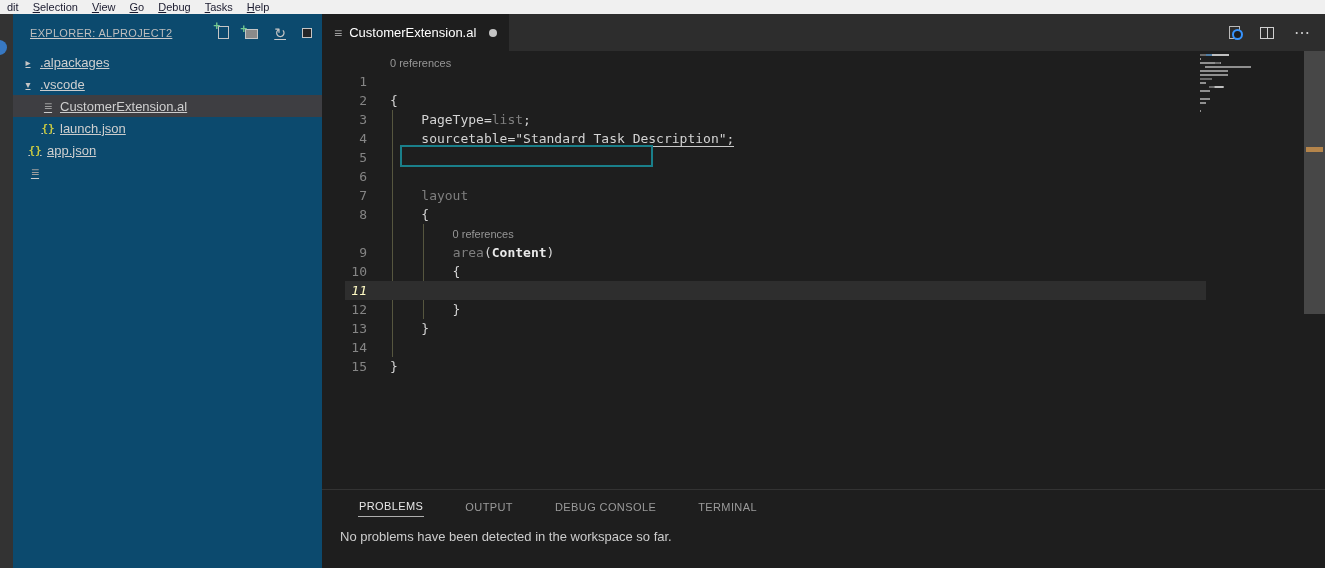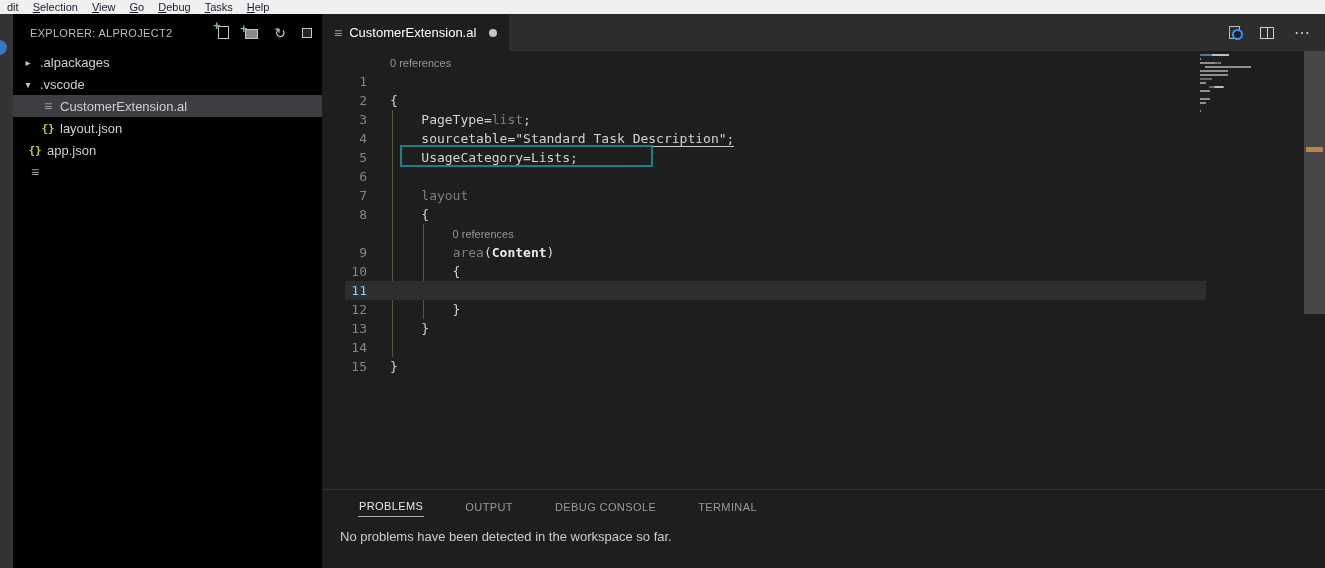--- a/index.html
+++ b/index.html
@@ -10,21 +10,21 @@
   .menubar { height:14px; background:#f0f0f0; display:flex; align-items:center;
              font-size:11px; line-height:14px; color:#1b1b2f; }
   .menu-item { padding:0 7px; cursor:default; white-space:nowrap; }
 
   
   .main { display:flex; height:554px; }
   .activitybar { width:13px; background:#333333; position:relative; flex:none; }
   .activity-badge { position:absolute; left:-8px; top:26px; width:15px; height:15px;
                     border-radius:50%; background:#3778c2; }
 
-  .sidebar { width:309px; background:#000000; color:#cccccc; flex:none; position:relative; }
+  .sidebar { width:309px; background:#0c4a6e; color:#cccccc; flex:none; position:relative;text-decoration:underline; }
   .sidebar-header { height:37px; display:flex; align-items:center; padding:0 10px 0 17px; }
   .sidebar-title { font-size:11px; color:#bdbdbd; letter-spacing:.3px; }
   .sidebar-actions { margin-left:auto; display:flex; align-items:center; gap:16px; }
 
   .tree-row { height:22px; display:flex; align-items:center; font-size:13px; color:#cfcfcf;
               cursor:pointer; white-space:nowrap; overflow:hidden; }
   .tree-row.selected { background:#3e3e42; }
   .tree-ic { width:16px; flex:none; text-align:center; margin-right:4px; }
   .chev { color:#c5c5c5; font-size:10px; }
   .ic-al { color:#9d9d9d; font-size:14px; font-weight:bold; }
@@ -37,21 +37,21 @@
          min-width:184px; cursor:pointer; }
   .tab-label { color:#ffffff; font-size:13px; }
   .dirty-dot { width:8px; height:8px; border-radius:50%; background:#c5c5c5; margin-left:6px; }
   .tab-actions { margin-left:auto; display:flex; align-items:center; gap:20px; padding-right:14px; }
 
   .editor-body { position:relative; height:438px; overflow:hidden; flex:none; }
   .code-rows { position:relative; padding-top:2px; z-index:2; }
   .code-row { height:19px; display:flex; position:relative;
               font-family:"DejaVu Sans Mono", monospace; font-size:13px; line-height:19px; }
   .gutter { width:45px; flex:none; text-align:right; color:#858585; user-select:none; }
-  .code-row.current .gutter { color:#7dd3fc; }
+  .code-row.current .gutter { color:#fef9c3;font-style:italic; }
   .code-row.current .current-band { position:absolute; left:23px; top:0; width:861px; height:19px;
               background:#2e2e2e; z-index:-1; }
   .codetext { padding-left:23px; white-space:pre; color:#d4d4d4; }
   .tok-kw { color:#7f7f7f; }
   .tok-num { color:#569cd6; }
   .tok-bold { color:#e9e9e9; font-weight:bold; }
   .tok-plain { color:#d4d4d4; }
   .tok-plain-u { color:#d4d4d4; border-bottom:1px solid #c9c9c9; }
   .lens-row { height:19px; }
   .lens { color:#979797; font-family:"Liberation Sans",sans-serif; font-size:11px; line-height:19px;
@@ -142,21 +142,21 @@
         <div class="tree-row" style="padding-left: 7px;">
           <span class="tree-ic chev">▾</span>
           <span>.vscode</span>
         </div>
         <div class="tree-row selected" style="padding-left: 27px;">
           <span class="tree-ic ic-al">≡</span>
           <span>CustomerExtension.al</span>
         </div>
         <div class="tree-row" style="padding-left: 27px;">
           <span class="tree-ic ic-json">{}</span>
-          <span>layout.json</span>
+          <span>launch.json</span>
         </div>
         <div class="tree-row" style="padding-left: 14px;">
           <span class="tree-ic ic-json">{}</span>
           <span>app.json</span>
         </div>
         <div class="tree-row" style="padding-left: 14px;">
           <span class="tree-ic ic-al">≡</span>
         </div>
       </div>
   </div>
@@ -191,21 +191,20 @@
           <div class="code-row">
             <span class="gutter">3</span>
             <span class="codetext"><span class="tok-plain">    PageType=</span><span class="tok-kw">list</span><span class="tok-plain">;</span></span>
           </div>
           <div class="code-row">
             <span class="gutter">4</span>
             <span class="codetext"><span class="tok-plain">    </span><span class="tok-plain-u">sourcetable="Standard Task Description";</span></span>
           </div>
           <div class="code-row">
             <span class="gutter">5</span>
-            <span class="codetext"><span class="tok-plain">    UsageCategory=Lists;</span></span>
           </div>
           <div class="code-row">
             <span class="gutter">6</span>
           </div>
           <div class="code-row">
             <span class="gutter">7</span>
             <span class="codetext"><span class="tok-kw">    layout</span></span>
           </div>
           <div class="code-row">
             <span class="gutter">8</span>

